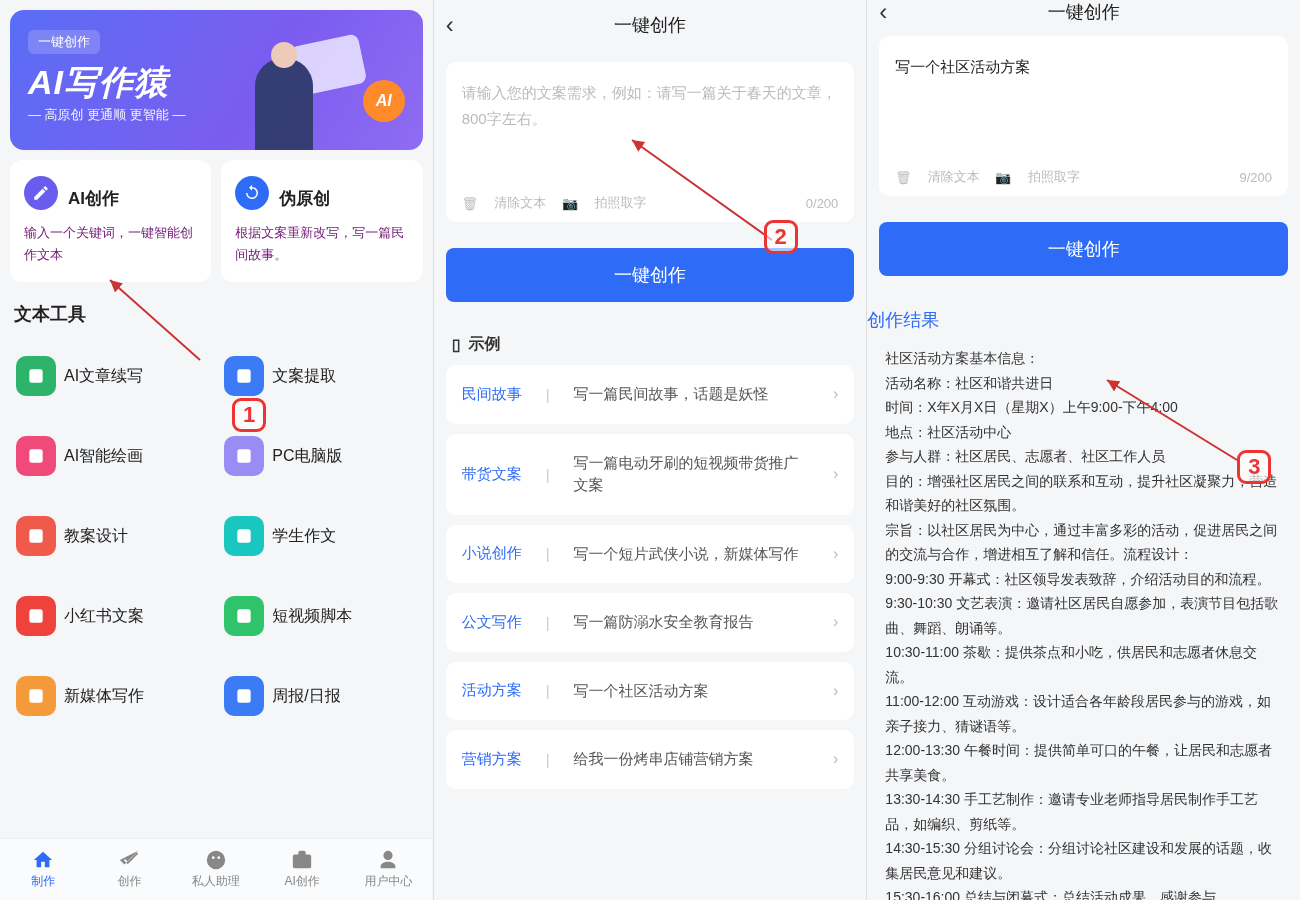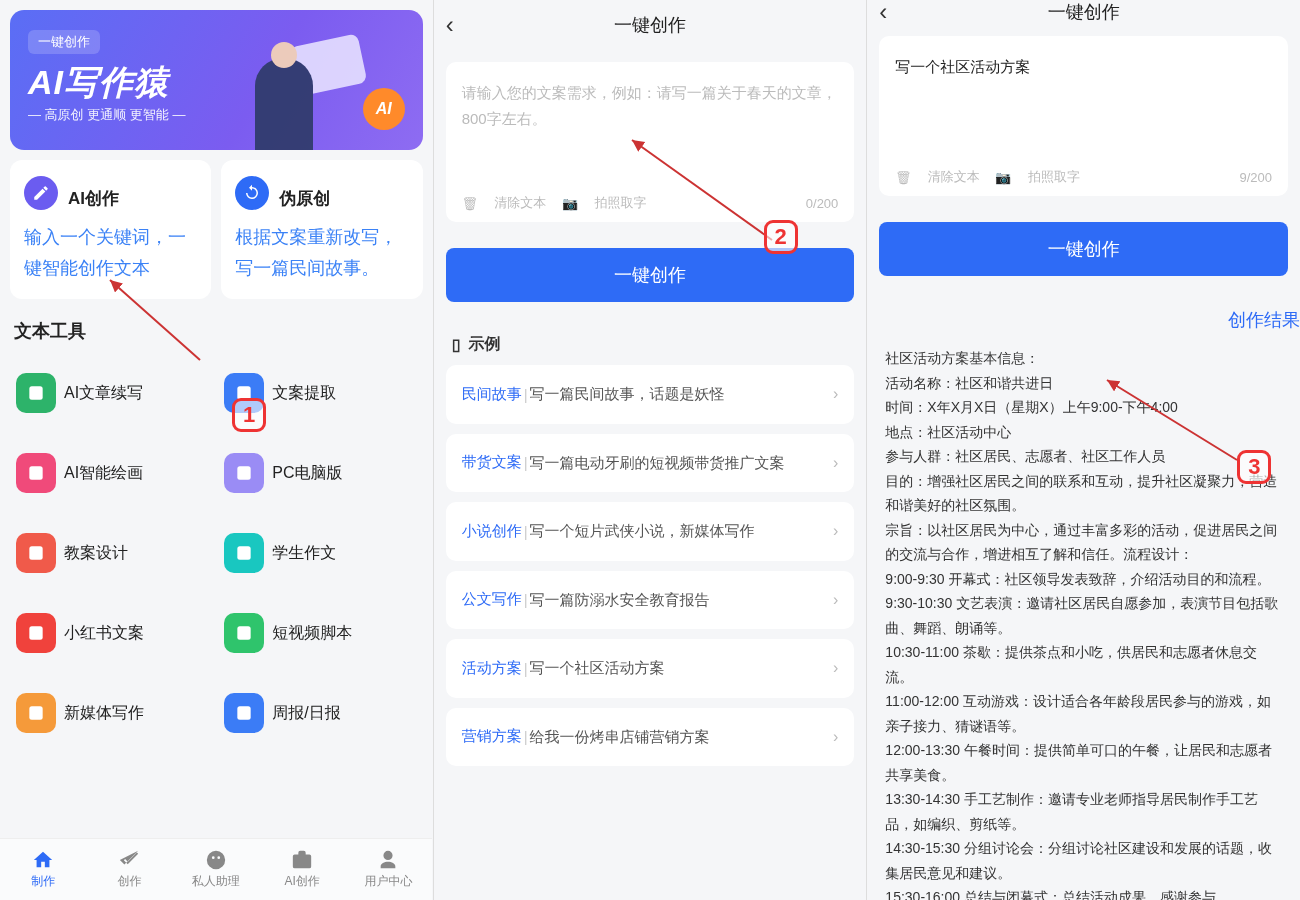--- a/index.html
+++ b/index.html
@@ -6,32 +6,32 @@
 body{background:#fff;width:1300px;height:900px;overflow:hidden}
 .wrap{display:flex;width:1300px;height:900px}
 .pane{flex:1;border-right:1px solid #ddd;background:#f5f6f8;display:flex;flex-direction:column;position:relative;overflow:hidden}
 .pane:last-child{border-right:none}
 
 
 .hero{margin:10px;border-radius:14px;background:linear-gradient(120deg,#5a6ef5,#7b5cf0 60%,#8e6cf2);padding:20px 18px 26px;color:#fff;position:relative;overflow:hidden}
 .hero-pill{display:inline-block;background:rgba(255,255,255,.18);padding:3px 10px;border-radius:6px;font-size:13px;font-weight:500}
 .hero-title{font-size:34px;font-weight:800;font-style:italic;margin-top:6px;letter-spacing:1px}
 .hero-sub{font-size:13px;margin-top:0;opacity:.92}
-.hero-ai{position:absolute;right:18px;top:78px;width:42px;height:42px;border-radius:50%;background:#ff8a2a;display:flex;align-items:center;justify-content:center;color:#fff;font-style:italic;font-weight:700;font-size:16px}
+.hero-ai{position:absolute;right:18px;top:70px;width:42px;height:42px;border-radius:50%;background:#ff8a2a;display:flex;align-items:center;justify-content:center;color:#fff;font-style:italic;font-weight:700;font-size:16px}
 .hero-deco{position:absolute;right:60px;top:18px;width:140px;height:150px;opacity:.9}
 .hero-deco .person{position:absolute;right:50px;top:30px;width:58px;height:110px;background:#2d3a66;border-radius:28px 28px 10px 10px}
 .hero-deco .head{position:absolute;right:66px;top:14px;width:26px;height:26px;border-radius:50%;background:#f9d7b5}
 .hero-deco .card{position:absolute;right:0;top:12px;width:70px;height:50px;background:#e6e0ff;border-radius:8px;transform:rotate(-12deg)}
 
 .duo{display:flex;gap:10px;margin:0 10px}
 .duo-card{flex:1;background:#fff;border-radius:12px;padding:16px 14px}
 .duo-head{display:flex;align-items:flex-end;gap:10px;margin-bottom:12px}
 .duo-ico{width:34px;height:34px;border-radius:50%;display:flex;align-items:center;justify-content:center;color:#fff}
 .duo-title{font-size:17px;font-weight:600;color:#222}
-.duo-desc{font-size:18px;color:#3b82f6;line-height:1.7}
+.duo-desc{font-size:13px;color:#701a75;line-height:1.7}
 
 .sec-title{font-size:18px;font-weight:600;color:#222;margin:20px 14px 10px}
 .tools{display:flex;flex-wrap:wrap;margin:0 8px}
 .tool{width:50%;padding:20px 8px;display:flex;align-items:center;gap:8px}
 .tool-ico{width:40px;height:40px;border-radius:10px;display:flex;align-items:center;justify-content:center;color:#fff;font-size:18px}
 .tool-name{font-size:16px;color:#222;font-weight:500}
 
 .tabbar{position:absolute;bottom:0;left:0;right:1px;height:62px;background:#fafbfc;border-top:1px solid #eee;display:flex}
 .tabbar>div{flex:1;display:flex;flex-direction:column;align-items:center;justify-content:center;gap:2px;font-size:12px;color:#888}
 .tabbar>div.active{color:#2e6bf6}
@@ -42,27 +42,27 @@
 .topbar .back{position:absolute;left:12px;font-size:24px;color:#333}
 .topbar .ttl{font-size:18px;font-weight:500;color:#222}
 .inputcard{margin:12px;background:#fff;border-radius:10px;padding:18px 16px 10px;display:flex;flex-direction:column;min-height:160px}
 .inputcard .txt{flex:1;font-size:15px;line-height:1.7}
 .placeholder{color:#bbb}
 .inputfoot{display:flex;align-items:center;gap:16px;color:#bbb;font-size:13px;margin-top:10px}
 .inputfoot .spacer{flex:1}
 .bigbtn{margin:14px 12px;background:#2e6bf6;color:#fff;text-align:center;padding:15px 0;border-radius:8px;font-size:18px;font-weight:500}
 .exhead{display:flex;align-items:center;gap:8px;margin:18px 18px 10px;color:#333;font-size:16px;font-weight:600}
 .exlist{margin:0 12px}
-.exitem{background:#fff;border-radius:10px;padding:18px 16px;margin-bottom:10px;display:flex;align-items:center;gap:2px;font-size:15px}
+.exitem{background:#fff;border-radius:10px;padding:18px 16px;margin-bottom:10px;display:flex;align-items:center;gap:24px;font-size:15px}
 .extag{color:#2e6bf6;font-weight:500;white-space:nowrap}
 .exdiv{color:#ccc}
 .exprompt{color:#555;flex:1;line-height:1.5}
 .exchev{color:#bbb;font-size:16px}
 
-.result-title{text-align:right;color:#2e6bf6;font-size:18px;font-weight:500;margin:18px 0 14px}
+.result-title{text-align:left;color:#2e6bf6;font-size:18px;font-weight:500;margin:18px 0 14px}
 .result-body{margin:0 18px;font-size:14px;color:#333;line-height:1.75;white-space:pre-wrap}
 
 
 .ann-arrow{position:absolute;pointer-events:none}
 .ann-num{position:absolute;width:34px;height:34px;border:3px solid #e33;border-radius:9px;display:flex;align-items:center;justify-content:center;color:#e33;font-size:22px;font-weight:700;background:rgba(255,255,255,.6)}
 </style>
 </head>
 <body>
 
 <div class="wrap">

